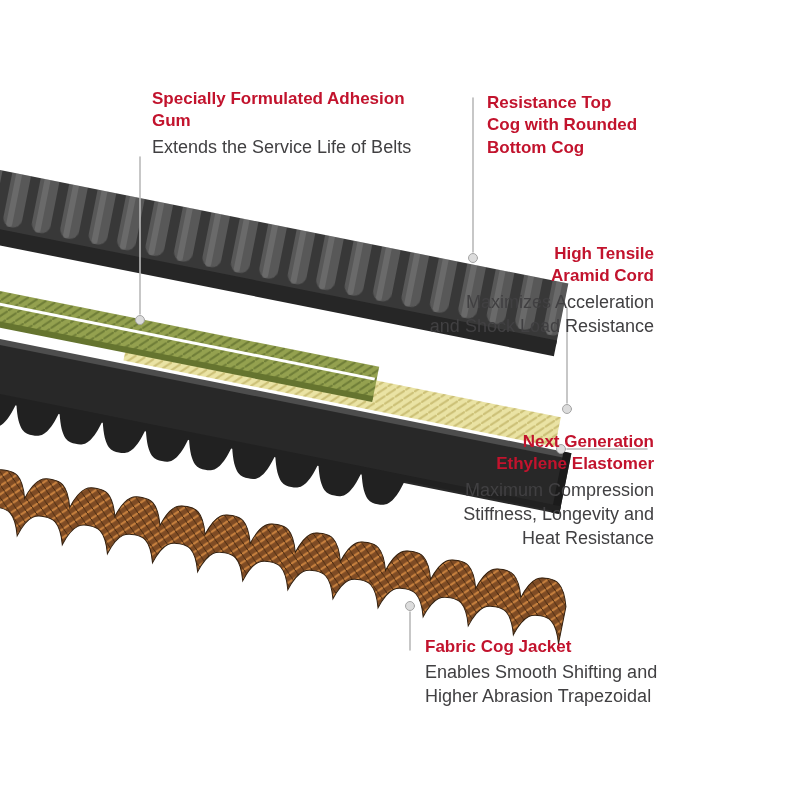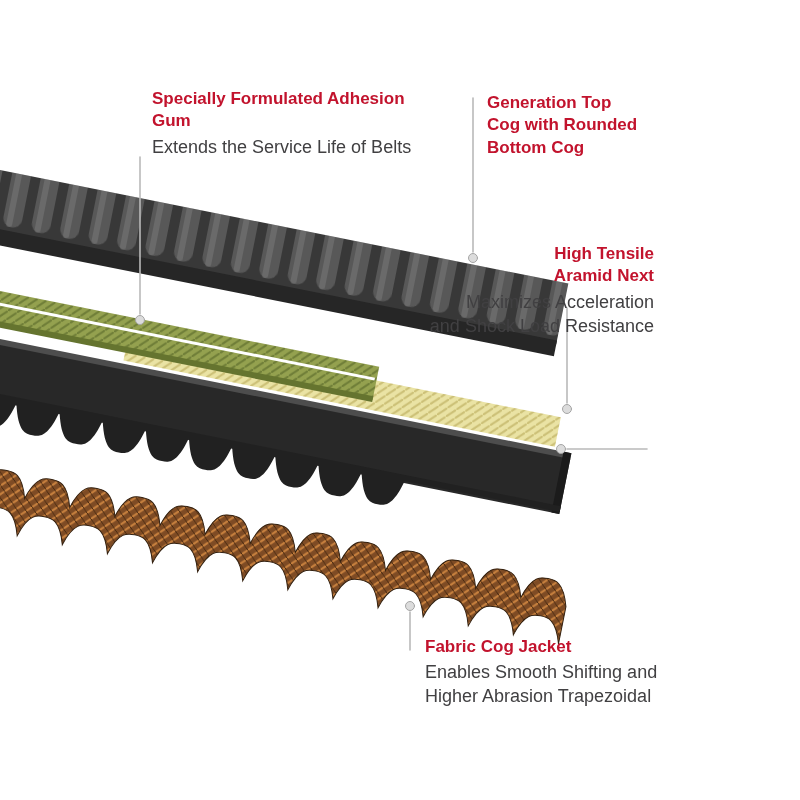--- a/index.html
+++ b/index.html
@@ -112,32 +112,39 @@
     </g>
   </svg>
 
   <div class="callout" style="left:152px; top:88px; width:300px;">
     <div class="heading">Specially Formulated Adhesion
 Gum</div>
     <div class="desc">Extends the Service Life of Belts</div>
   </div>
 
   <div class="callout" style="left:487px; top:92px; width:250px;">
-    <div class="heading">Generation Top
+    <div class="heading">Resistance Top
 Cog with Rounded
 Bottom Cog</div>
   </div>
 
   <div class="callout right" style="right:14px; top:243px; width:240px;">
     <div class="heading">High Tensile
-Aramid Next</div>
+Aramid Cord</div>
     <div class="desc">Maximizes Acceleration
 and Shock Load Resistance</div>
   </div>
 
+  <div class="callout right" style="right:14px; top:431px; width:230px;">
+    <div class="heading">Next Generation
+Ethylene Elastomer</div>
+    <div class="desc">Maximum Compression
+Stiffness, Longevity and
+Heat Resistance</div>
+  </div>
 
   <div class="callout" style="left:425px; top:636px; width:250px;">
     <div class="heading">Fabric Cog Jacket</div>
     <div class="desc">Enables Smooth Shifting and
 Higher Abrasion Trapezoidal</div>
   </div>
 
 </div>
 
 </body></html>

